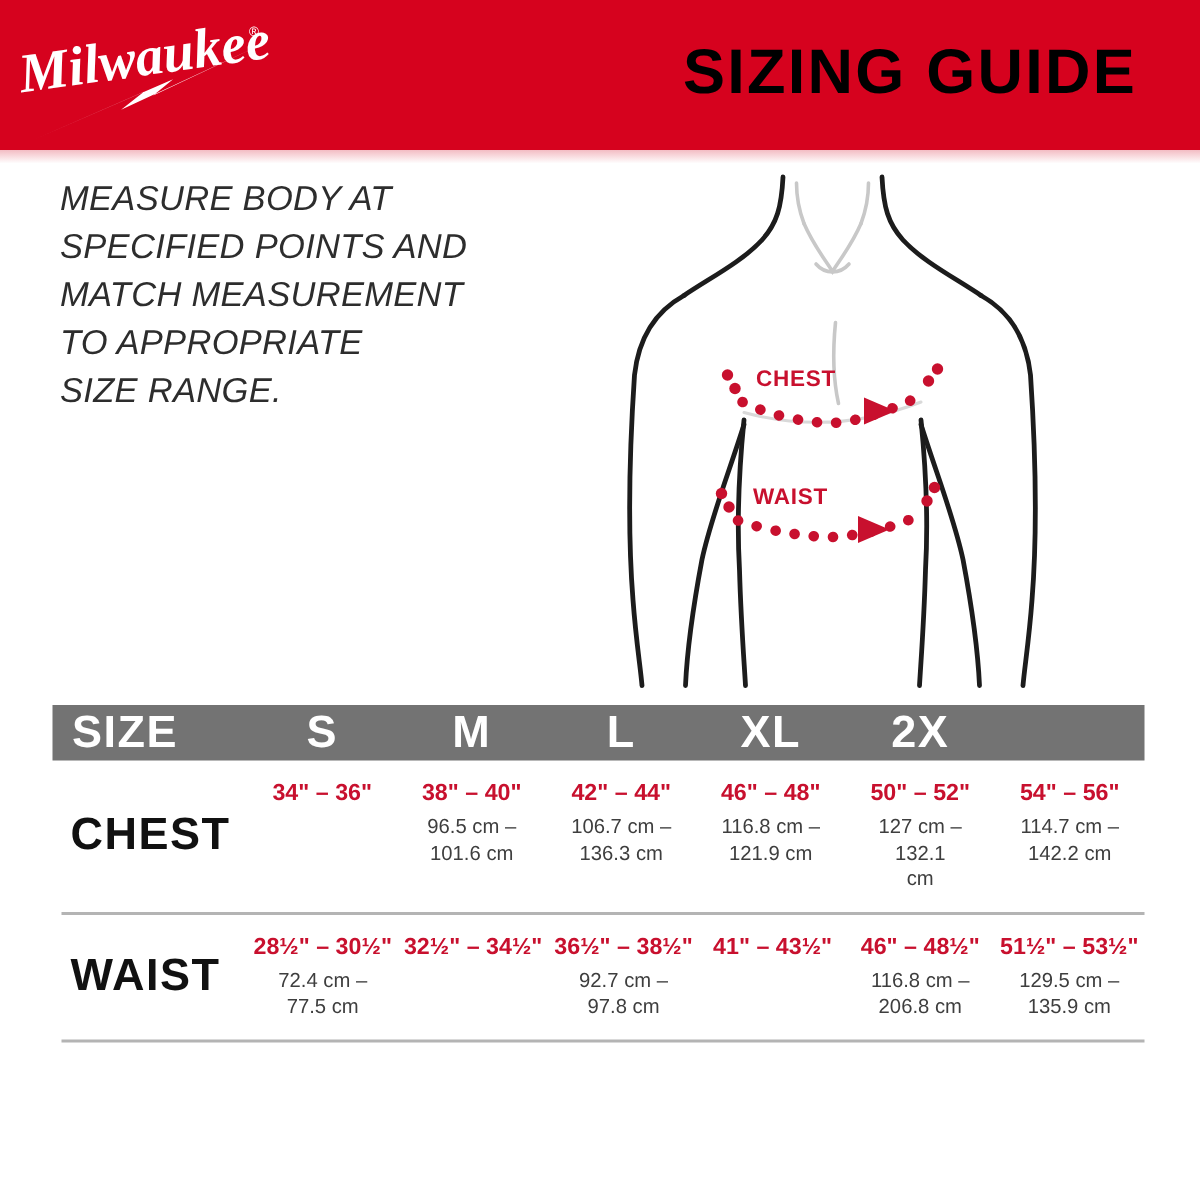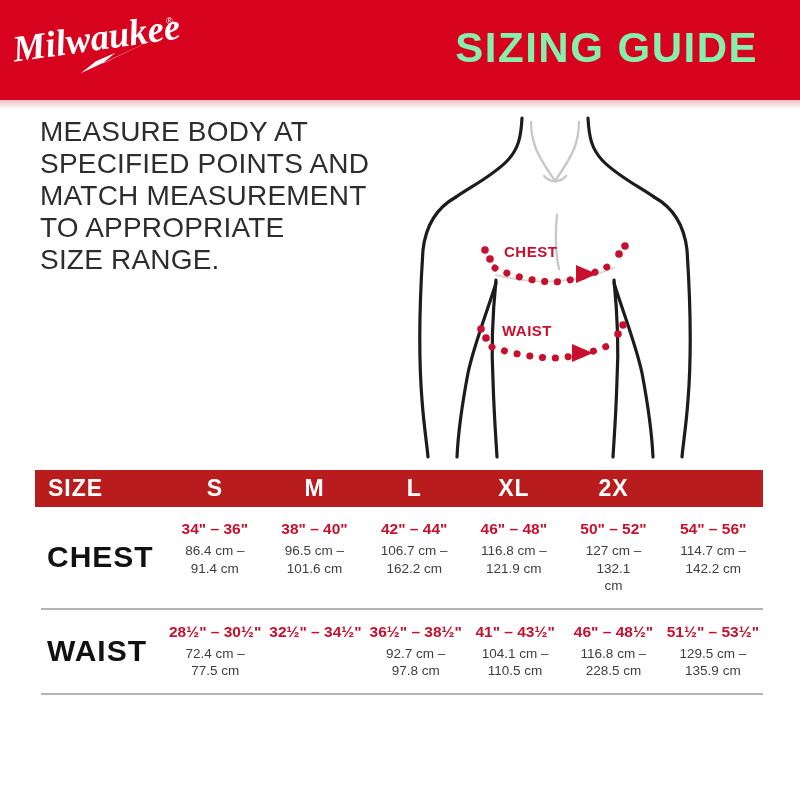--- a/index.html
+++ b/index.html
@@ -8,41 +8,41 @@
     font-family:"Liberation Sans",sans-serif;
   }
   
   .brand-header{
     position:absolute;left:0;top:0;width:800px;height:100px;
     background:#D6021E;
   }
   .logo-svg{position:absolute;left:14px;top:4px;width:168px;height:92px;}
   .guide-title{
     position:absolute;right:42px;top:24px;
-    color:#86efac;font-size:42px;font-weight:bold;letter-spacing:1.5px;
+    color:#000000;font-size:42px;font-weight:bold;letter-spacing:1.5px;
     white-space:nowrap;
   }
   .header-fade{
     position:absolute;left:0;top:100px;width:800px;height:9px;
     background:linear-gradient(180deg,#f3bcc3 0%,rgba(255,255,255,0) 100%);
   }
   
   .intro{
     position:absolute;left:40px;top:116px;width:330px;
-    font-size:28px;line-height:32px;color:#2d2d2d;
-    white-space:pre-line;letter-spacing:0.2px;margin:0;
+    font-size:23px;line-height:32px;color:#2d2d2d;
+    white-space:pre-line;letter-spacing:0.2px;margin:0;font-style:italic;
   }
   
   .figure-svg{position:absolute;left:400px;top:105px;width:400px;height:355px;}
   
   .size-table{position:absolute;left:35px;top:470px;width:728px;}
   .thead{
     display:grid;grid-template-columns:130px repeat(6,1fr);
-    background:#b91c1c;height:37px;align-items:center;
-    color:#ffffff;font-weight:bold;font-size:23px;letter-spacing:1px;
+    background:#737373;height:37px;align-items:center;
+    color:#ffffff;font-weight:bold;font-size:30px;letter-spacing:1px;
   }
   .thead .hc{text-align:center;}
   .thead .hc.first{text-align:left;padding-left:13px;}
   .trow{
     display:grid;grid-template-columns:130px repeat(6,1fr);
     padding:13px 0 13px 0;
   }
   .rlabel{
     align-self:center;padding-left:12px;
     font-size:30px;font-weight:bold;color:#111111;letter-spacing:1px;
@@ -117,29 +117,28 @@
     <div class="hc">M</div>
     <div class="hc">L</div>
     <div class="hc">XL</div>
     <div class="hc">2X</div>
   </div>
 
   <div class="trow">
     <div class="rlabel">CHEST</div>
     <div class="cell">
       <div class="in">34" – 36"</div>
-      <div class="cm"><span>86.4 cm –</span><br><span>91.4 cm</span></div>
     </div>
     <div class="cell">
       <div class="in">38" – 40"</div>
       <div class="cm"><span>96.5 cm –</span><br><span>101.6 cm</span></div>
     </div>
     <div class="cell">
       <div class="in">42" – 44"</div>
-      <div class="cm"><span>106.7 cm –</span><br><span>162.2 cm</span></div>
+      <div class="cm"><span>106.7 cm –</span><br><span>136.3 cm</span></div>
     </div>
     <div class="cell">
       <div class="in">46" – 48"</div>
       <div class="cm"><span>116.8 cm –</span><br><span>121.9 cm</span></div>
     </div>
     <div class="cell">
       <div class="in">50" – 52"</div>
       <div class="cm"><span>127 cm –  132.1</span><br><span>cm</span></div>
     </div>
     <div class="cell">
@@ -158,25 +157,24 @@
     </div>
     <div class="cell">
       <div class="in">32½" – 34½"</div>
     </div>
     <div class="cell">
       <div class="in">36½" – 38½"</div>
       <div class="cm"><span>92.7 cm –</span><br><span>97.8 cm</span></div>
     </div>
     <div class="cell">
       <div class="in">41" – 43½"</div>
-      <div class="cm"><span>104.1 cm –</span><br><span>110.5 cm</span></div>
     </div>
     <div class="cell">
       <div class="in">46" – 48½"</div>
-      <div class="cm"><span>116.8 cm –</span><br><span>228.5 cm</span></div>
+      <div class="cm"><span>116.8 cm –</span><br><span>206.8 cm</span></div>
     </div>
     <div class="cell">
       <div class="in">51½" – 53½"</div>
       <div class="cm"><span>129.5 cm –</span><br><span>135.9 cm</span></div>
     </div>
   </div>
 
   <div class="divider"></div>
 </section>
 

